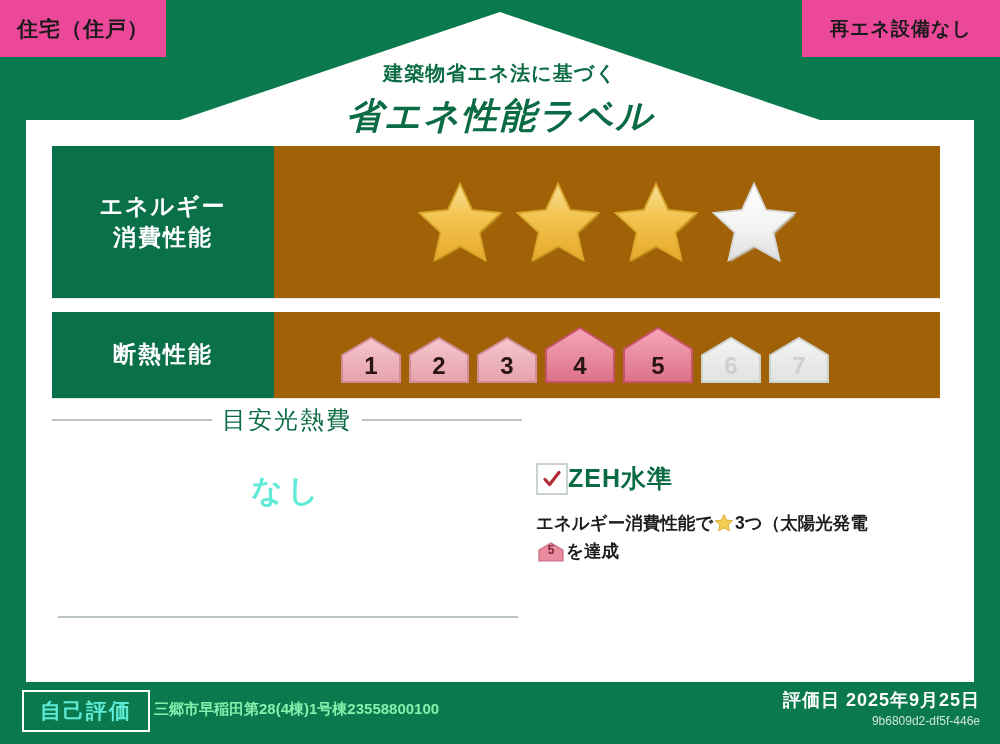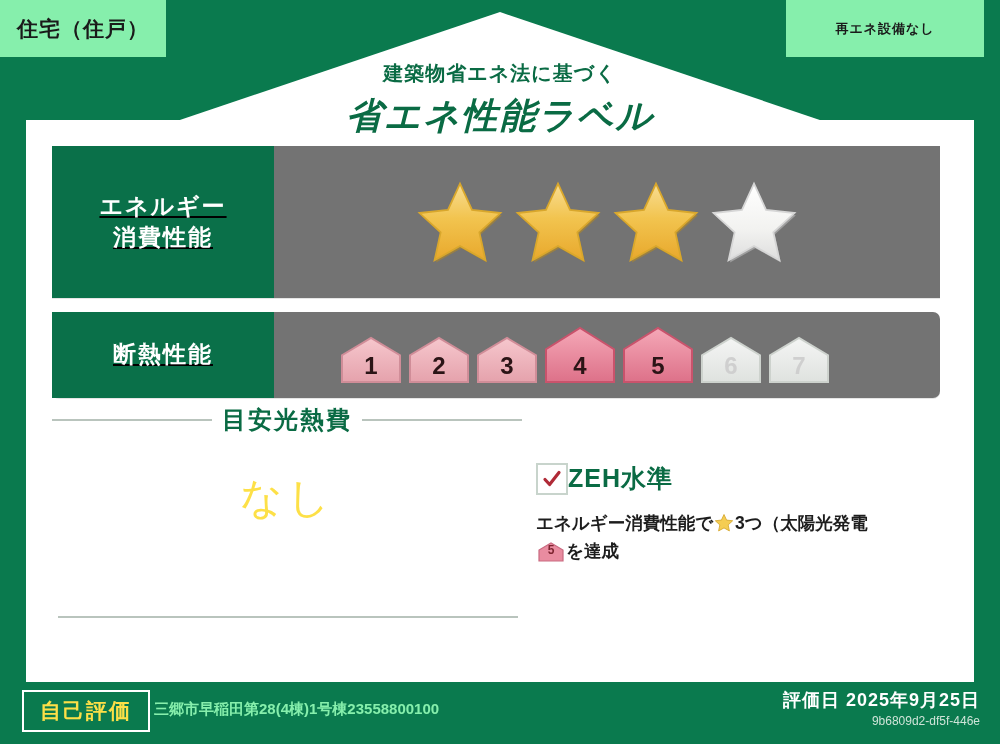--- a/index.html
+++ b/index.html
@@ -28,55 +28,54 @@
   .body-white{
     position:absolute;
     left:0; top:108px;
     width:948px; height:562px;
     background:#ffffff;
   }
 
   
   .badge{
     position:absolute;
-    background:#86efac;
+    background:#ec4899;
     border:2px solid #0a7a4e;
     color:#1a1a1a;
     font-weight:bold;
     display:flex;align-items:center;justify-content:center;
     letter-spacing:1px;
   }
   .badge-left{ left:0px; top:0px; width:166px; height:57px; font-size:21px;
      border-left:none;border-top:none;}
-  .badge-right{ right:16px; top:0px; width:198px; height:57px; font-size:13px;
+  .badge-right{ right:0px; top:0px; width:198px; height:57px; font-size:19px;
      border-right:none;border-top:none;}
 
   
   .title-sub{
     position:absolute; left:0; top:60px; width:1000px;
     text-align:center; color:#0a6b44;
     font-size:20px; font-weight:bold; letter-spacing:1px;
   }
   .title-main{
     position:absolute; left:0; top:92px; width:1000px;
     text-align:center; color:#0a6b44;
     font-size:36px; font-weight:bold; letter-spacing:2px;font-style:italic;
   }
 
   
   .row{
     position:absolute;
     left:52px; width:888px;
     display:flex;
-    background:#737373;
+    background:#a16207;
     box-shadow:0 1px 0 rgba(0,0,0,.10);
-    text-decoration:underline;
   }
   .row-energy{ top:146px; height:152px; }
-  .row-insul { top:312px; height:86px;border-radius:7px; }
+  .row-insul { top:312px; height:86px; }
 
   .row-head{
     width:222px;
     background:#0a7049;
     color:#ffffff;
     font-weight:bold;
     display:flex;flex-direction:column;
     align-items:center;justify-content:center;
     line-height:1.35;
     font-size:23px;
@@ -113,27 +112,27 @@
   .house.small-box{width:62px;height:48px;}
   .house.big-box{width:72px;height:58px;}
 
   
   .cost-head{
     position:absolute; left:52px; top:404px; width:470px;
     display:flex;align-items:center;gap:10px;
   }
   .cost-head .line{flex:1;height:2px;background:#b9c4bd;}
   .cost-head .txt{
-    color:#0a6b44;font-weight:bold;font-size:24px;letter-spacing:2px;
+    color:#0a6b44;font-weight:normal;font-size:24px;letter-spacing:2px;
     white-space:nowrap;
   }
   .cost-value{
     position:absolute;left:52px;top:470px;width:470px;
-    text-align:center;color:#fde047;
-    font-size:42px;font-weight:normal;letter-spacing:4px;
+    text-align:center;color:#5eead4;
+    font-size:31px;font-weight:bold;letter-spacing:4px;
   }
   .cost-rule{
     position:absolute;left:58px;top:616px;width:460px;height:2px;background:#b9c4bd;
   }
 
   
   .zeh{
     position:absolute;left:536px;top:462px;width:410px;
   }
   .zeh-title{
@@ -160,21 +159,21 @@
   }
 
   
   .footer{
     position:absolute;left:0;bottom:0;width:1000px;height:62px;
     background:#0a7a4e;
   }
   .self-eval{
     position:absolute;left:22px;top:8px;
     width:124px;height:38px;
-    border:2px solid #ffffff;background:#0a7a4e;color:#fde047;
+    border:2px solid #ffffff;background:#0a7a4e;color:#5eead4;
     display:flex;align-items:center;justify-content:center;
     font-weight:bold;font-size:21px;letter-spacing:2px;
   }
   .addr{
     position:absolute;left:154px;top:18px;
     color:#86efac;font-size:15px;font-weight:bold;letter-spacing:0px;
   }
   .eval-date{
     position:absolute;right:20px;top:6px;
     color:#ffffff;font-size:18px;font-weight:bold;text-align:right;

